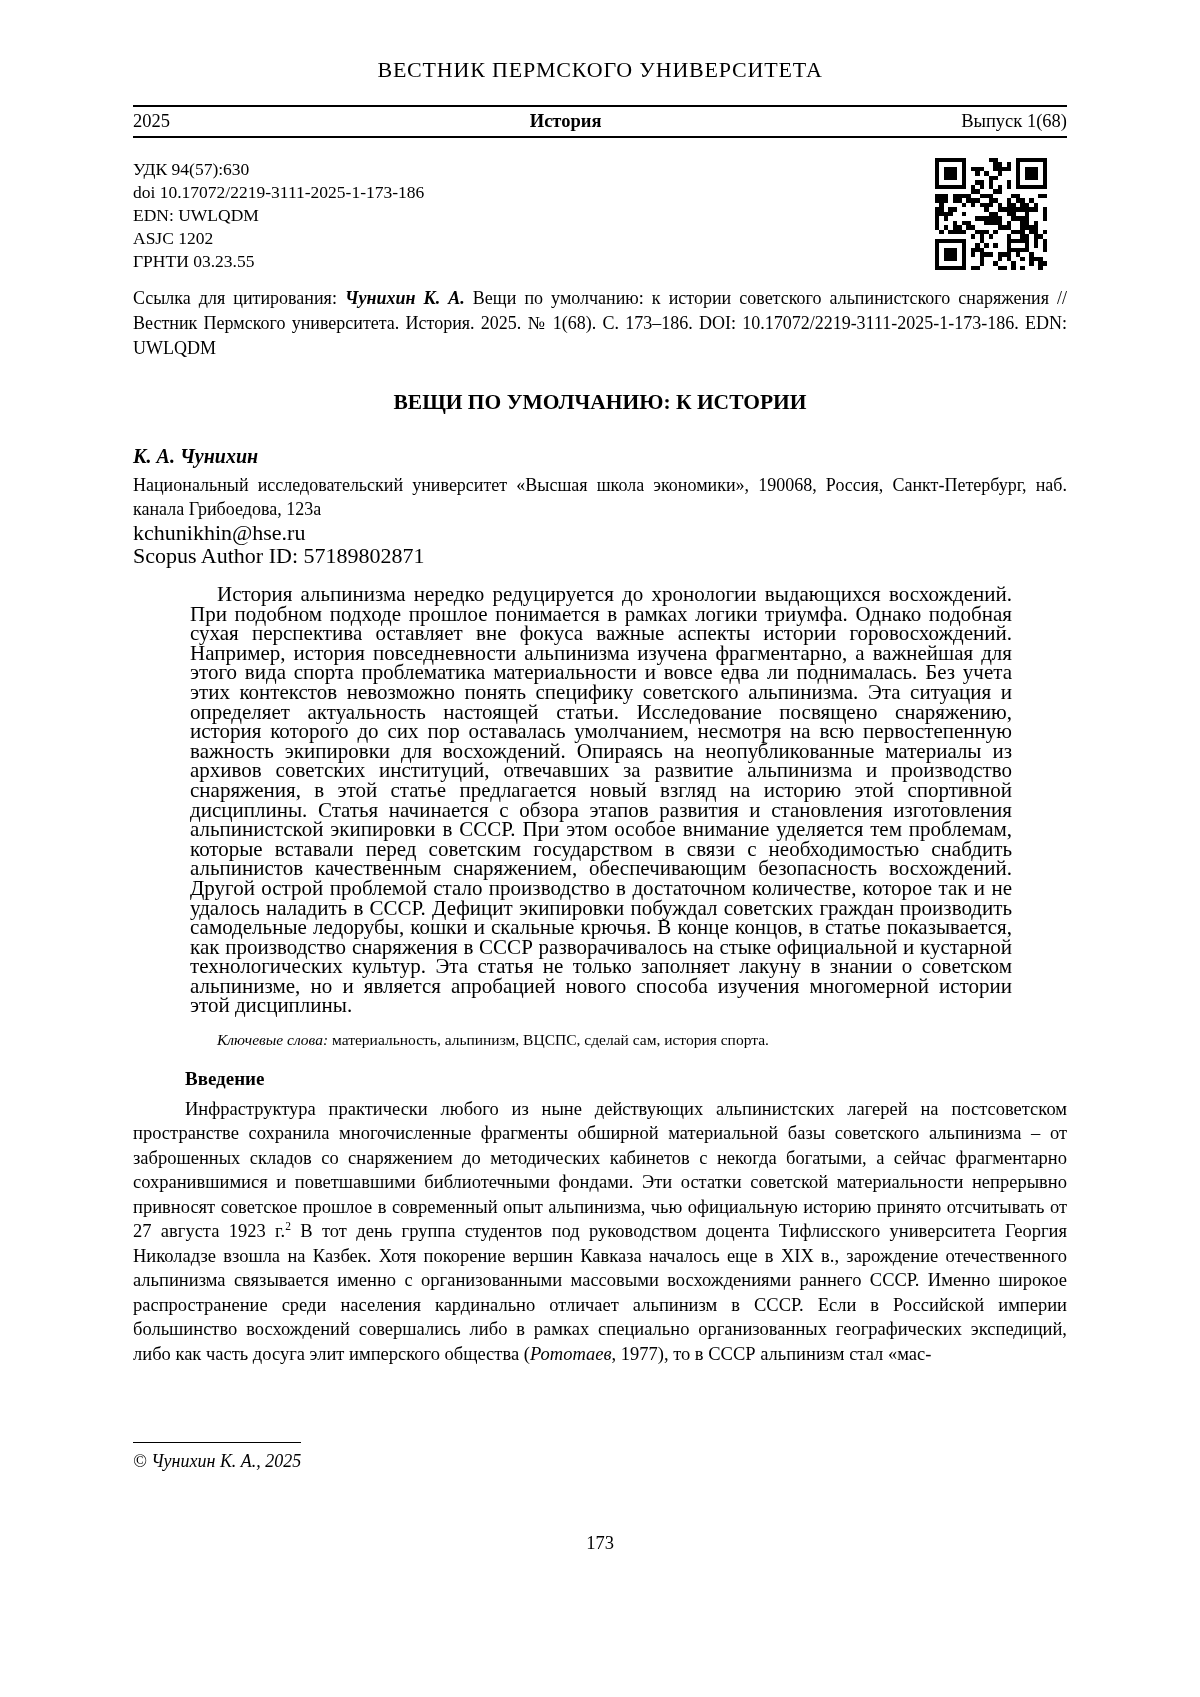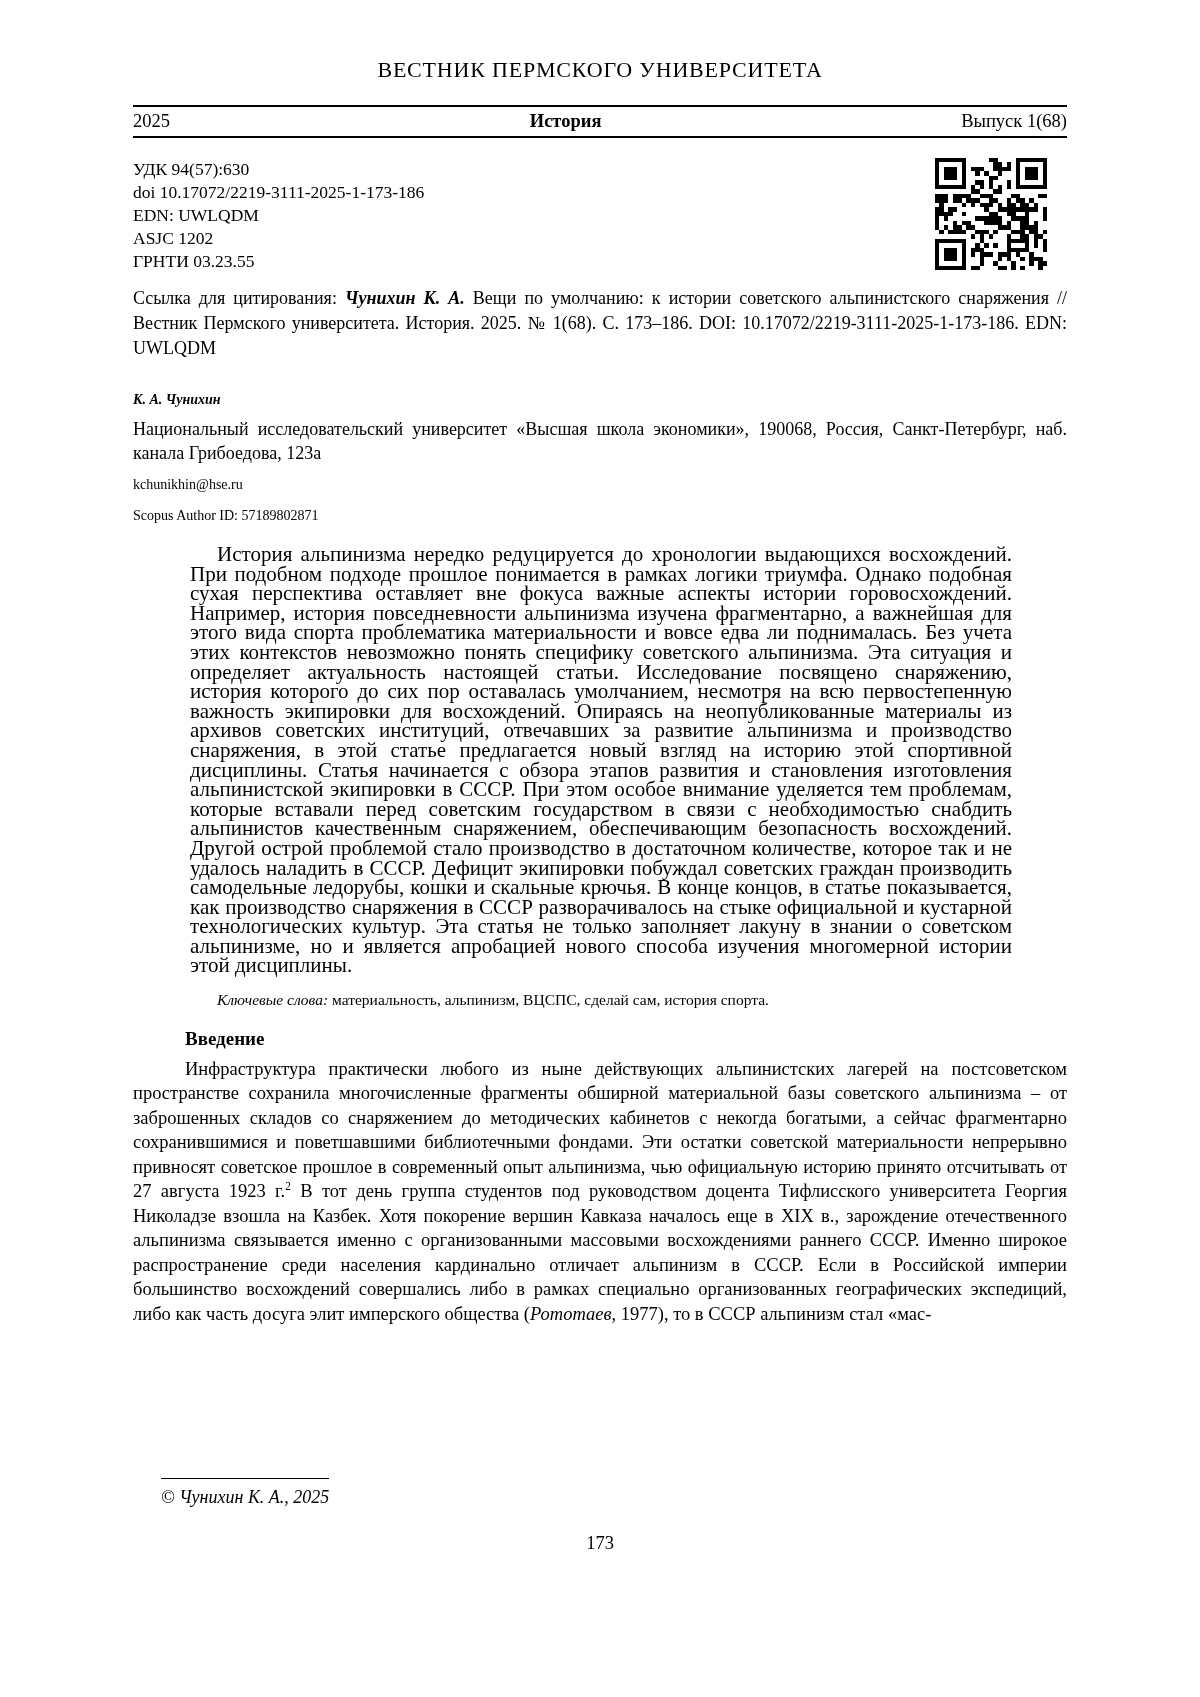--- a/index.html
+++ b/index.html
@@ -76,36 +76,35 @@
     font-size: 21.5px;
     line-height: 29px;
   }
   sup.fnmark {
     font-size: 62%;
     vertical-align: super;
     line-height: 0;
   }
   
   .author {
-    margin-top: 18px;
+    margin-top: 27px;
     font-weight: bold;
     font-style: italic;
-    font-size: 14px;
+    font-size: 20px;
     line-height: 24px;
   }
   .affiliation {
     margin-top: 5px;
     font-size: 18px;
     line-height: 24px;
     text-align: justify;
   }
   .contact {
-    font-size: 14px;
+    font-size: 22px;
     line-height: 23px;
-    margin-top: 8px;
   }
   
   .abstract {
     margin: 18px 55px 0 57px;
     font-size: 21px;
     line-height: 19.6px;
     text-align: justify;
     text-indent: 27px;
   }
   .keywords {
@@ -130,22 +129,21 @@
     line-height: 24.5px;
     text-align: justify;
     text-indent: 52px;
     hyphens: auto;
   }
   .body-par .it { font-style: italic; }
   
   .footnote-block {
     position: absolute;
     left: 133px;
-    top: 1478px;
-    margin-left: 28px;
+    top: 1442px;
   }
   .footnote-rule {
     width: 168px;
     border-top: 1.5px solid #000;
     height: 0;
   }
   .copyright {
     margin-top: 7px;
     font-style: italic;
     font-size: 18px;
@@ -495,20 +493,21 @@
           <rect x="17" y="24" width="1" height="1"></rect>
           <rect x="19" y="24" width="1" height="1"></rect>
           <rect x="23" y="24" width="1" height="1"></rect>
         </svg>
     </div>
   </div>
 
   <p class="citation"><span>Ссылка для цитирования: </span><span class="it">Чунихин К. А.</span><span> Вещи по умолчанию: к истории советского альпинистского снаряжения // Вестник Пермского университета. История. 2025. № 1(68). С. 173–186. DOI: 10.17072/2219-3111-2025-1-173-186. EDN: UWLQDM</span></p>
 
   <div class="title">
+    <div>ВЕЩИ ПО УМОЛЧАНИЮ: К ИСТОРИИ</div>
   </div>
 
   <div class="author">К. А. Чунихин</div>
   <div class="affiliation">Национальный исследовательский университет «Высшая школа экономики», 190068, Россия, Санкт-Петербург, наб. канала Грибоедова, 123а</div>
   <div class="contact">kchunikhin@hse.ru</div>
   <div class="contact">Scopus Author ID: 57189802871</div>
 
   <p class="abstract">История альпинизма нередко редуцируется до хронологии выдающихся восхождений. При подобном подходе прошлое понимается в рамках логики триумфа. Однако подобная сухая перспектива оставляет вне фокуса важные аспекты истории горовосхождений. Например, история повседневности альпинизма изучена фрагментарно, а важнейшая для этого вида спорта проблематика материальности и вовсе едва ли поднималась. Без учета этих контекстов невозможно понять специфику советского альпинизма. Эта ситуация и определяет актуальность настоящей статьи. Исследование посвящено снаряжению, история которого до сих пор оставалась умолчанием, несмотря на всю первостепенную важность экипировки для восхождений. Опираясь на неопубликованные материалы из архивов советских институций, отвечавших за развитие альпинизма и производство снаряжения, в этой статье предлагается новый взгляд на историю этой спортивной дисциплины. Статья начинается с обзора этапов развития и становления изготовления альпинистской экипировки в СССР. При этом особое внимание уделяется тем проблемам, которые вставали перед советским государством в связи с необходимостью снабдить альпинистов качественным снаряжением, обеспечивающим безопасность восхождений. Другой острой проблемой стало производство в достаточном количестве, которое так и не удалось наладить в СССР. Дефицит экипировки побуждал советских граждан производить самодельные ледорубы, кошки и скальные крючья. В конце концов, в статье показывается, как производство снаряжения в СССР разворачивалось на стыке официальной и кустарной технологических культур. Эта статья не только заполняет лакуну в знании о советском альпинизме, но и является апробацией нового способа изучения многомерной истории этой дисциплины.</p>
 
   <p class="keywords"><span class="it">Ключевые слова: </span><span>материальность, альпинизм, ВЦСПС, сделай сам, история спорта.</span></p>

